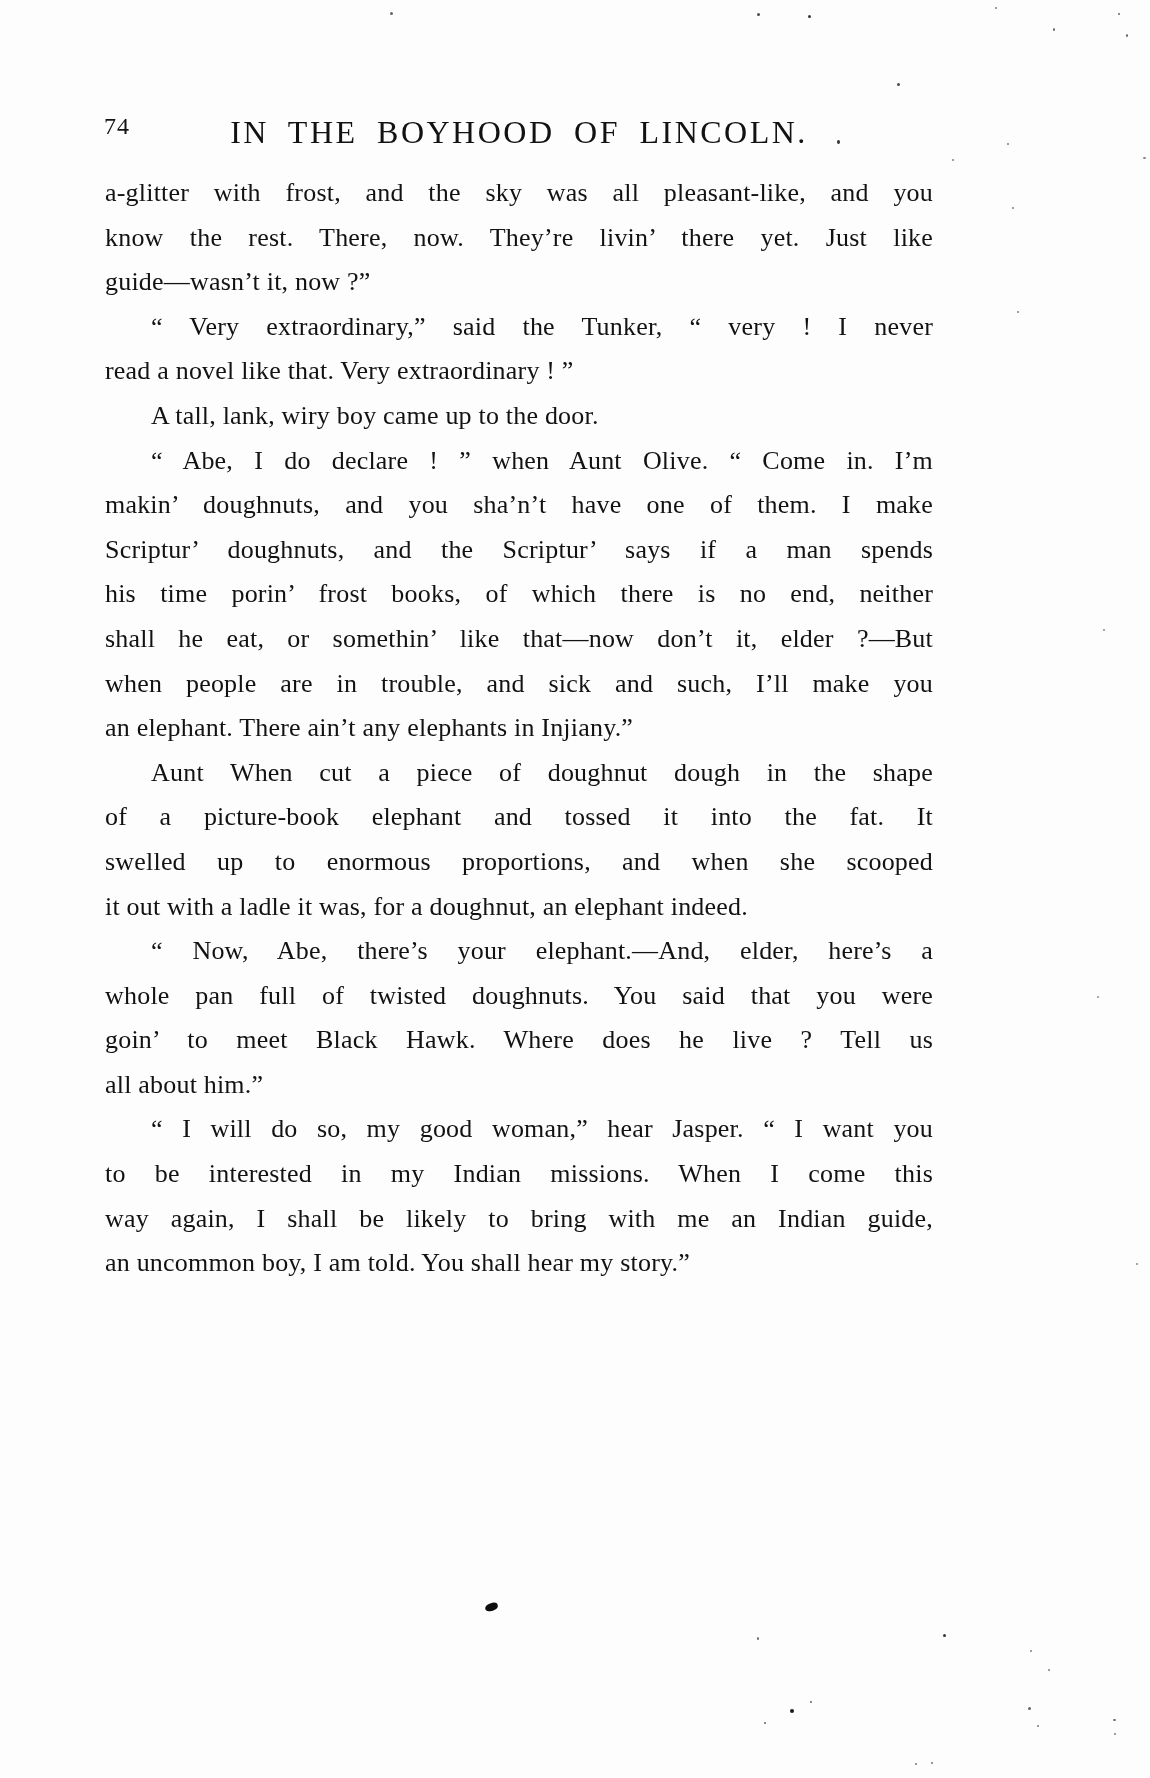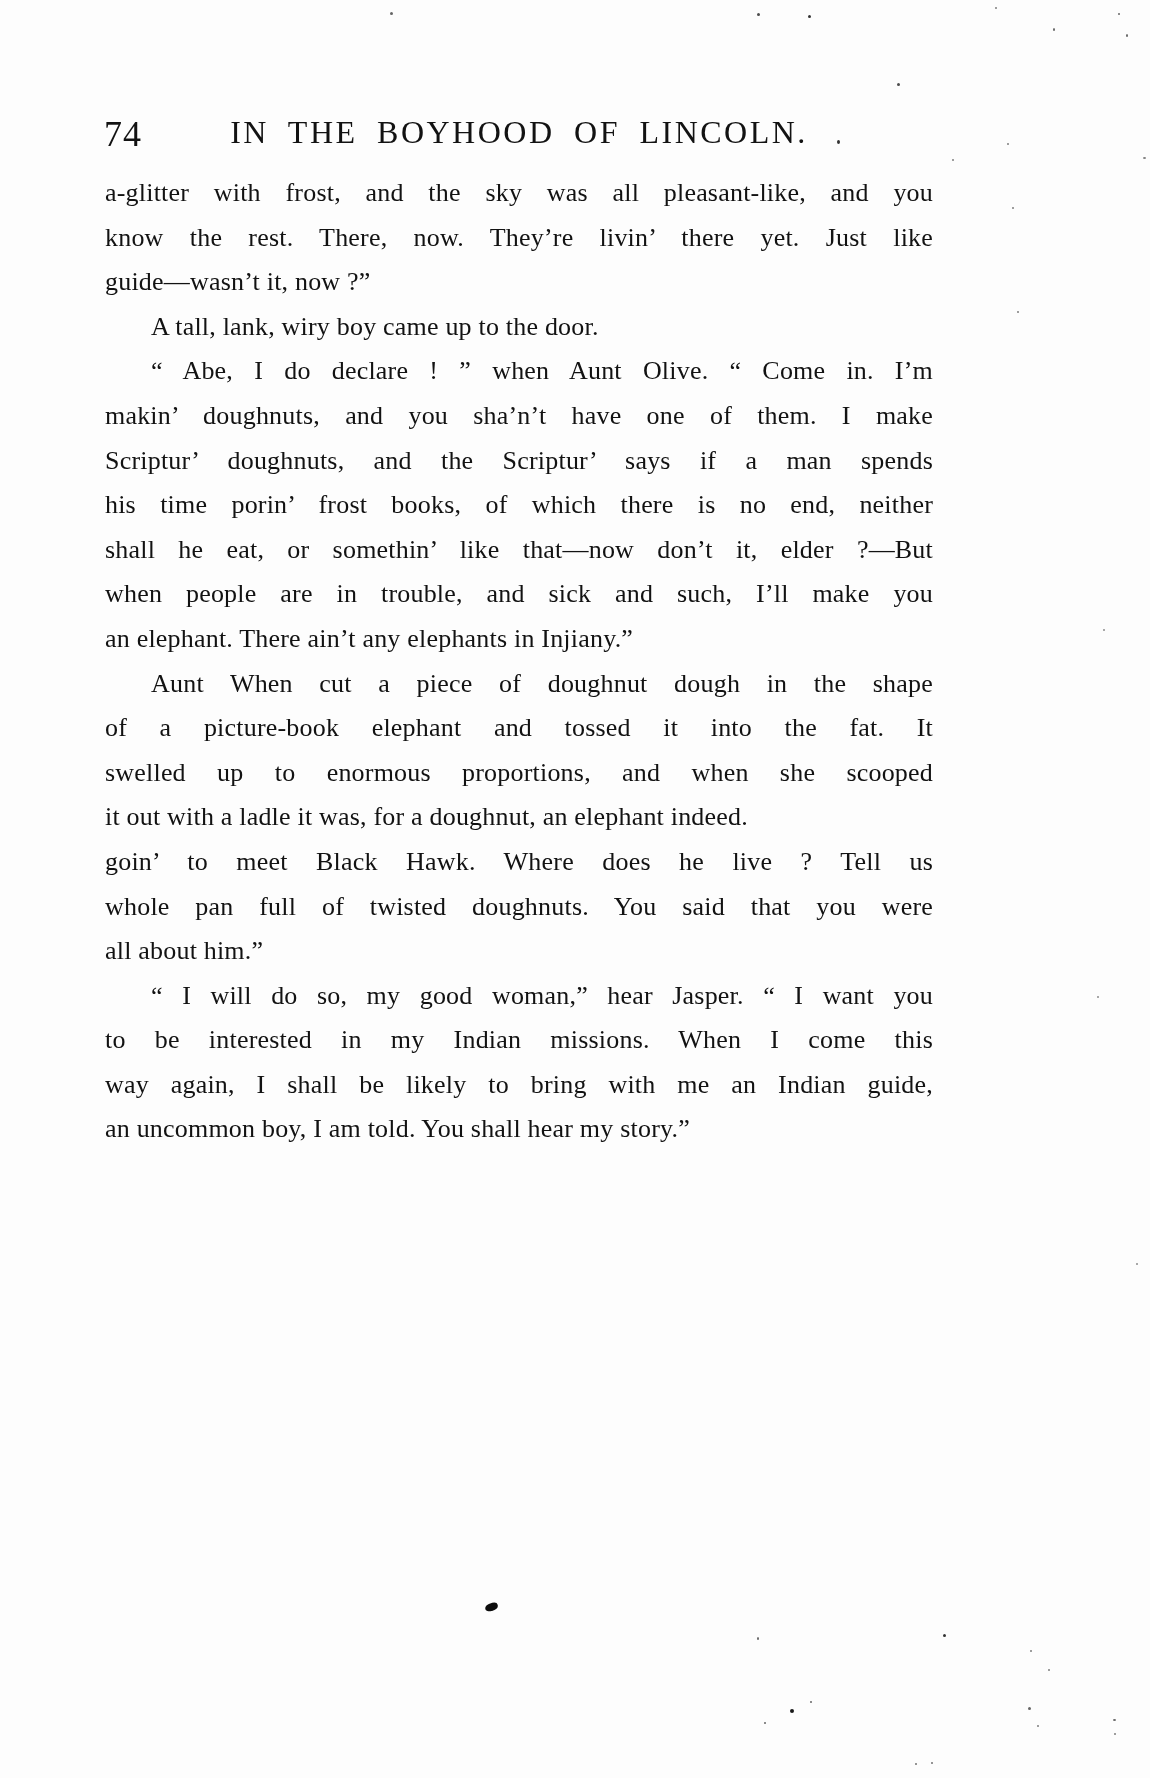--- a/index.html
+++ b/index.html
@@ -13,21 +13,21 @@
     height: 1778px;
     background: #fdfdfd;
     overflow: hidden;
     font-family: "Liberation Serif", "DejaVu Serif", serif;
     color: #121212;
   }
   .page-number {
     position: absolute;
     top: 113px;
     left: 104px;
-    font-size: 36px;
+    font-size: 24px;
     letter-spacing: 1px;
   }
   .running-header {
     position: absolute;
     top: 114px;
     left: 105px;
     width: 828px;
     text-align: center;
     font-size: 32px;
     letter-spacing: 2.5px;
@@ -80,40 +80,45 @@
   <div class="page-number">74</div>
   <div class="running-header">IN THE BOYHOOD OF LINCOLN.</div>
 
   <div class="body-text">
       <p class="para">
         <span class="line">a-glitter with frost, and the sky was all pleasant-like, and you</span>
         <span class="line">know the rest.  There, now.  They’re livin’ there yet.  Just like</span>
         <span class="line last">guide—wasn’t it, now ?”</span>
       </p>
       <p class="para">
+        <span class="line first-indented">“ Very extraordinary,” said the Tunker, “ very !  I never</span>
+        <span class="line last">read a novel like that.  Very extraordinary ! ”</span>
+      </p>
+      <p class="para">
         <span class="line last first-indented">A tall, lank, wiry boy came up to the door.</span>
       </p>
       <p class="para">
         <span class="line first-indented">“ Abe, I do declare ! ” when Aunt Olive.  “ Come in.  I’m</span>
         <span class="line">makin’ doughnuts, and you sha’n’t have one of them.  I make</span>
         <span class="line">Scriptur’ doughnuts, and the Scriptur’ says if a man spends</span>
         <span class="line">his time porin’ frost books, of which there is no end, neither</span>
         <span class="line">shall he eat, or somethin’ like that—now don’t it, elder ?—But</span>
         <span class="line">when people are in trouble, and sick and such, I’ll make you</span>
         <span class="line last">an elephant.  There ain’t any elephants in Injiany.”</span>
       </p>
       <p class="para">
         <span class="line first-indented">Aunt When cut a piece of doughnut dough in the shape</span>
         <span class="line">of a picture-book elephant and tossed it into the fat.  It</span>
         <span class="line">swelled up to enormous proportions, and when she scooped</span>
         <span class="line last">it out with a ladle it was, for a doughnut, an elephant indeed.</span>
       </p>
       <p class="para">
+        <span class="line first-indented">“ Now, Abe, there’s your elephant.—And, elder, here’s a</span>
+        <span class="line">whole pan full of twisted doughnuts.  You said that you were</span>
         <span class="line">goin’ to meet Black Hawk.  Where does he live ?  Tell us</span>
-        <span class="line">whole pan full of twisted doughnuts.  You said that you were</span>
         <span class="line last">all about him.”</span>
       </p>
       <p class="para">
         <span class="line first-indented">“ I will do so, my good woman,” hear Jasper.  “ I want you</span>
         <span class="line">to be interested in my Indian missions.  When I come this</span>
         <span class="line">way again, I shall be likely to bring with me an Indian guide,</span>
         <span class="line last">an uncommon boy, I am told.  You shall hear my story.”</span>
       </p>
     </div>
 

